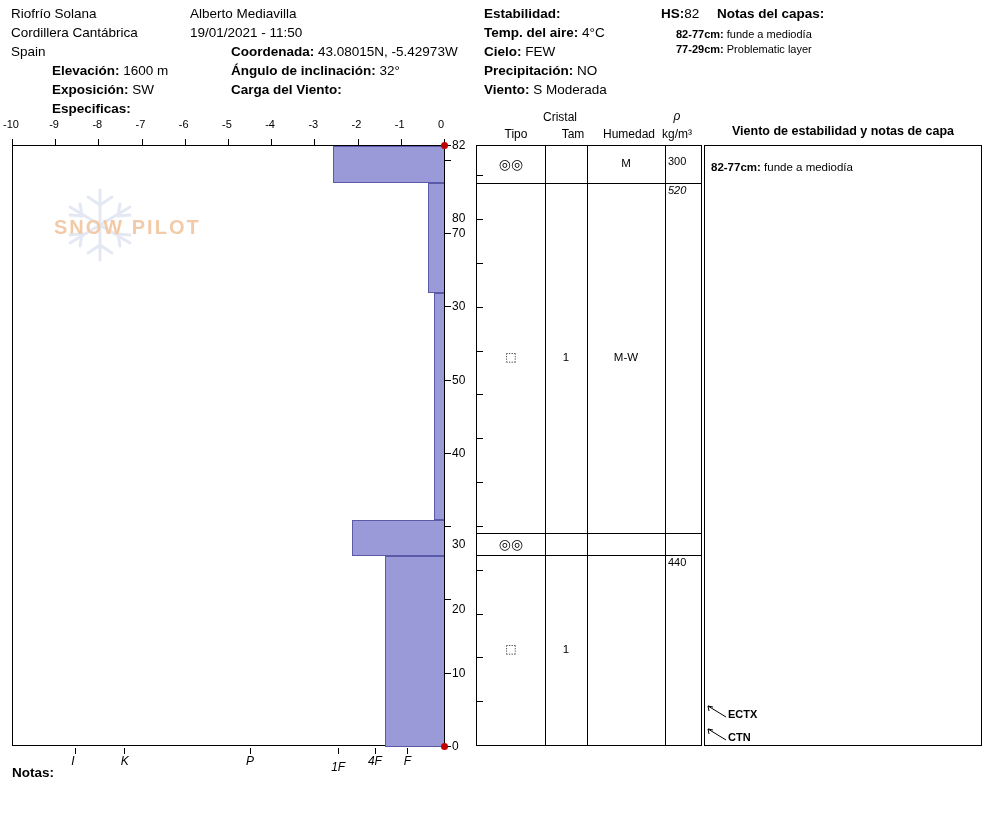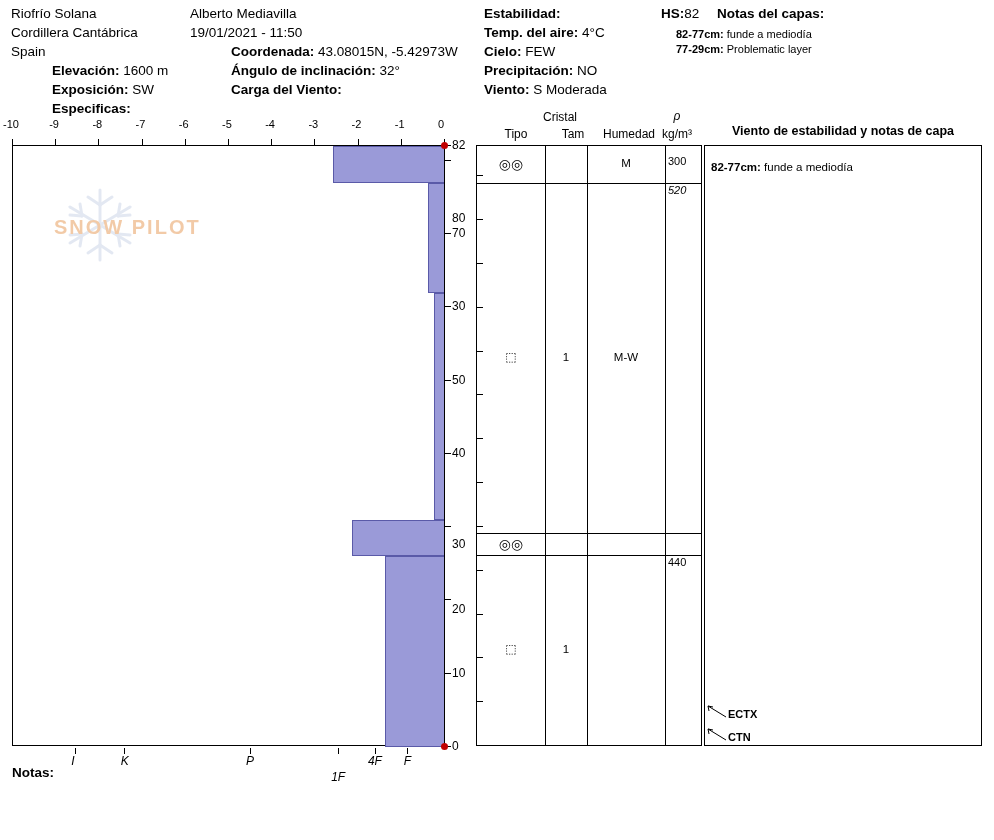--- a/index.html
+++ b/index.html
@@ -209,21 +209,21 @@
   </div>
 
 <div id="bottomscale">
     <div class="bk" style="left: 62.64px;"></div>
     <div class="bl" style="left: 59.14px; top: 6px;">I</div>
     <div class="bk" style="left: 112.32px;"></div>
     <div class="bl" style="left: 108.82px; top: 6px;">K</div>
     <div class="bk" style="left: 237.6px;"></div>
     <div class="bl" style="left: 234.1px; top: 6px;">P</div>
     <div class="bk" style="left: 326.16px;"></div>
-    <div class="bl" style="left: 319.16px; top: 22px;">1F</div>
+    <div class="bl" style="left: 319.16px; top: 12px;">1F</div>
     <div class="bk" style="left: 362.88px;"></div>
     <div class="bl" style="left: 355.88px; top: 6px;">4F</div>
     <div class="bk" style="left: 395.28px;"></div>
     <div class="bl" style="left: 391.78px; top: 6px;">F</div>
   </div>
 
 <div id="gheads">
   <div style="left:44px;top:0;width:80px;">Cristal</div>
   <div style="left:8px;top:17px;width:64px;">Tipo</div>
   <div style="left:76px;top:17px;width:42px;">Tam</div>

